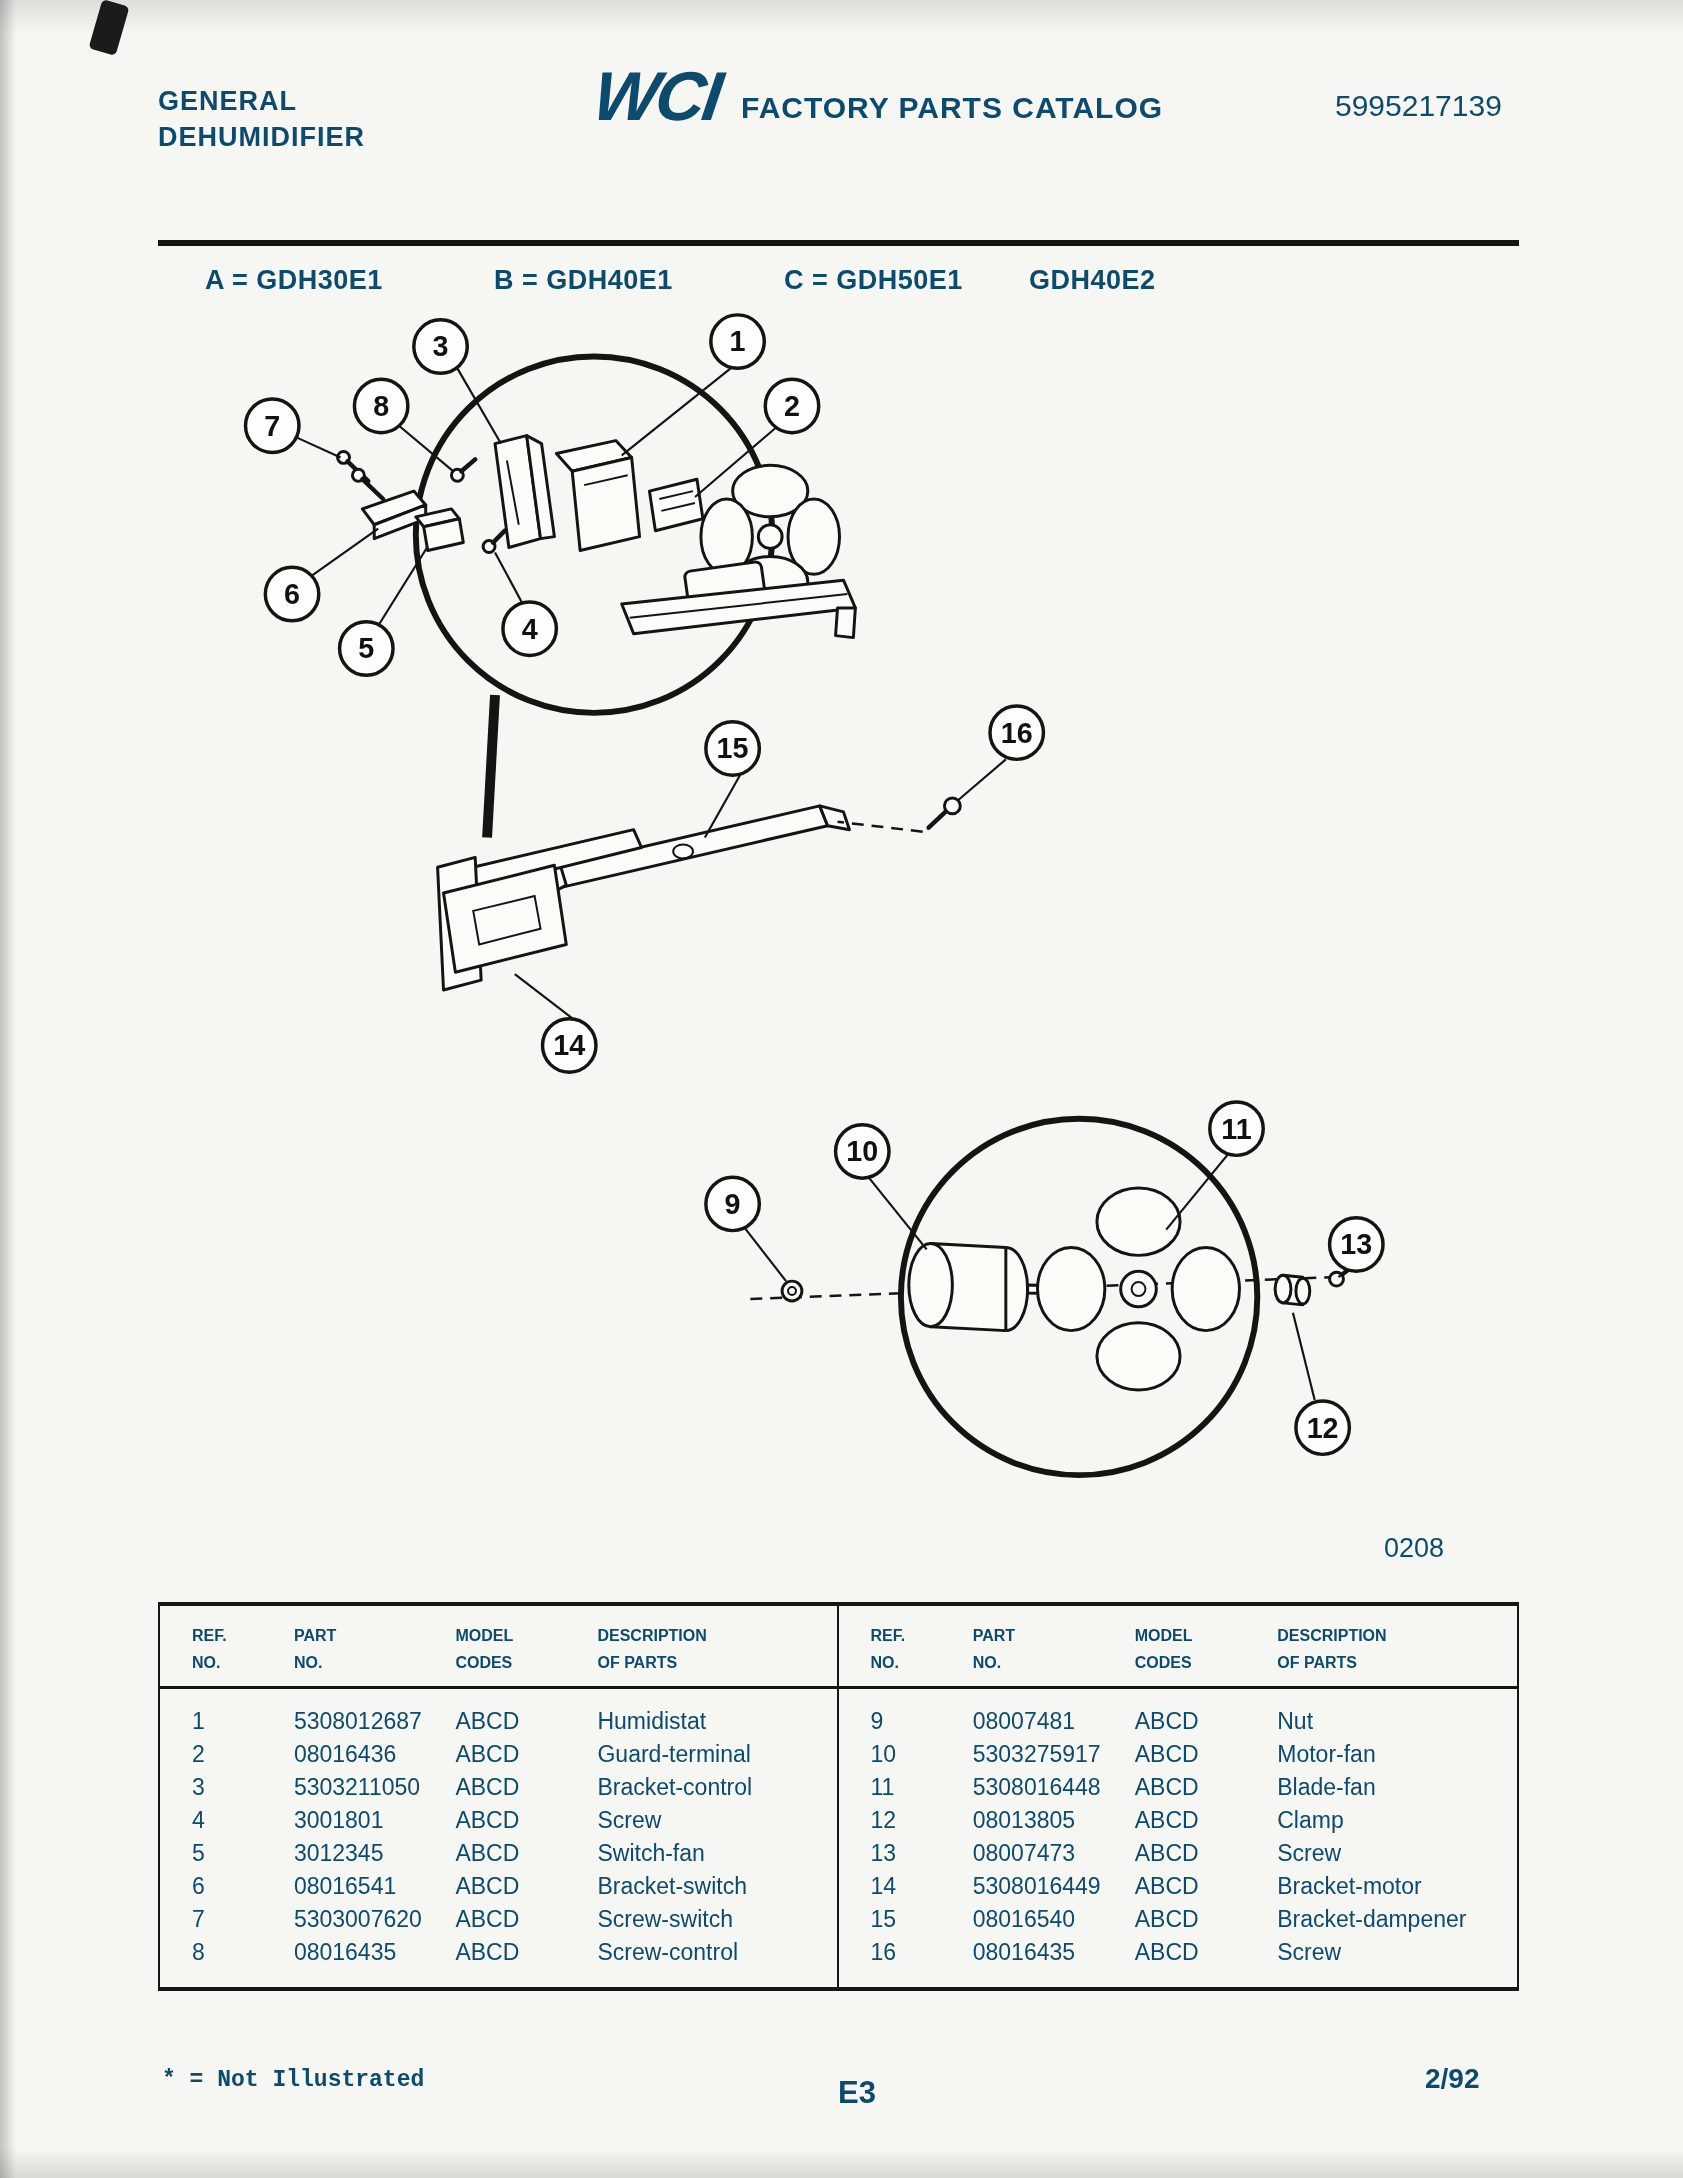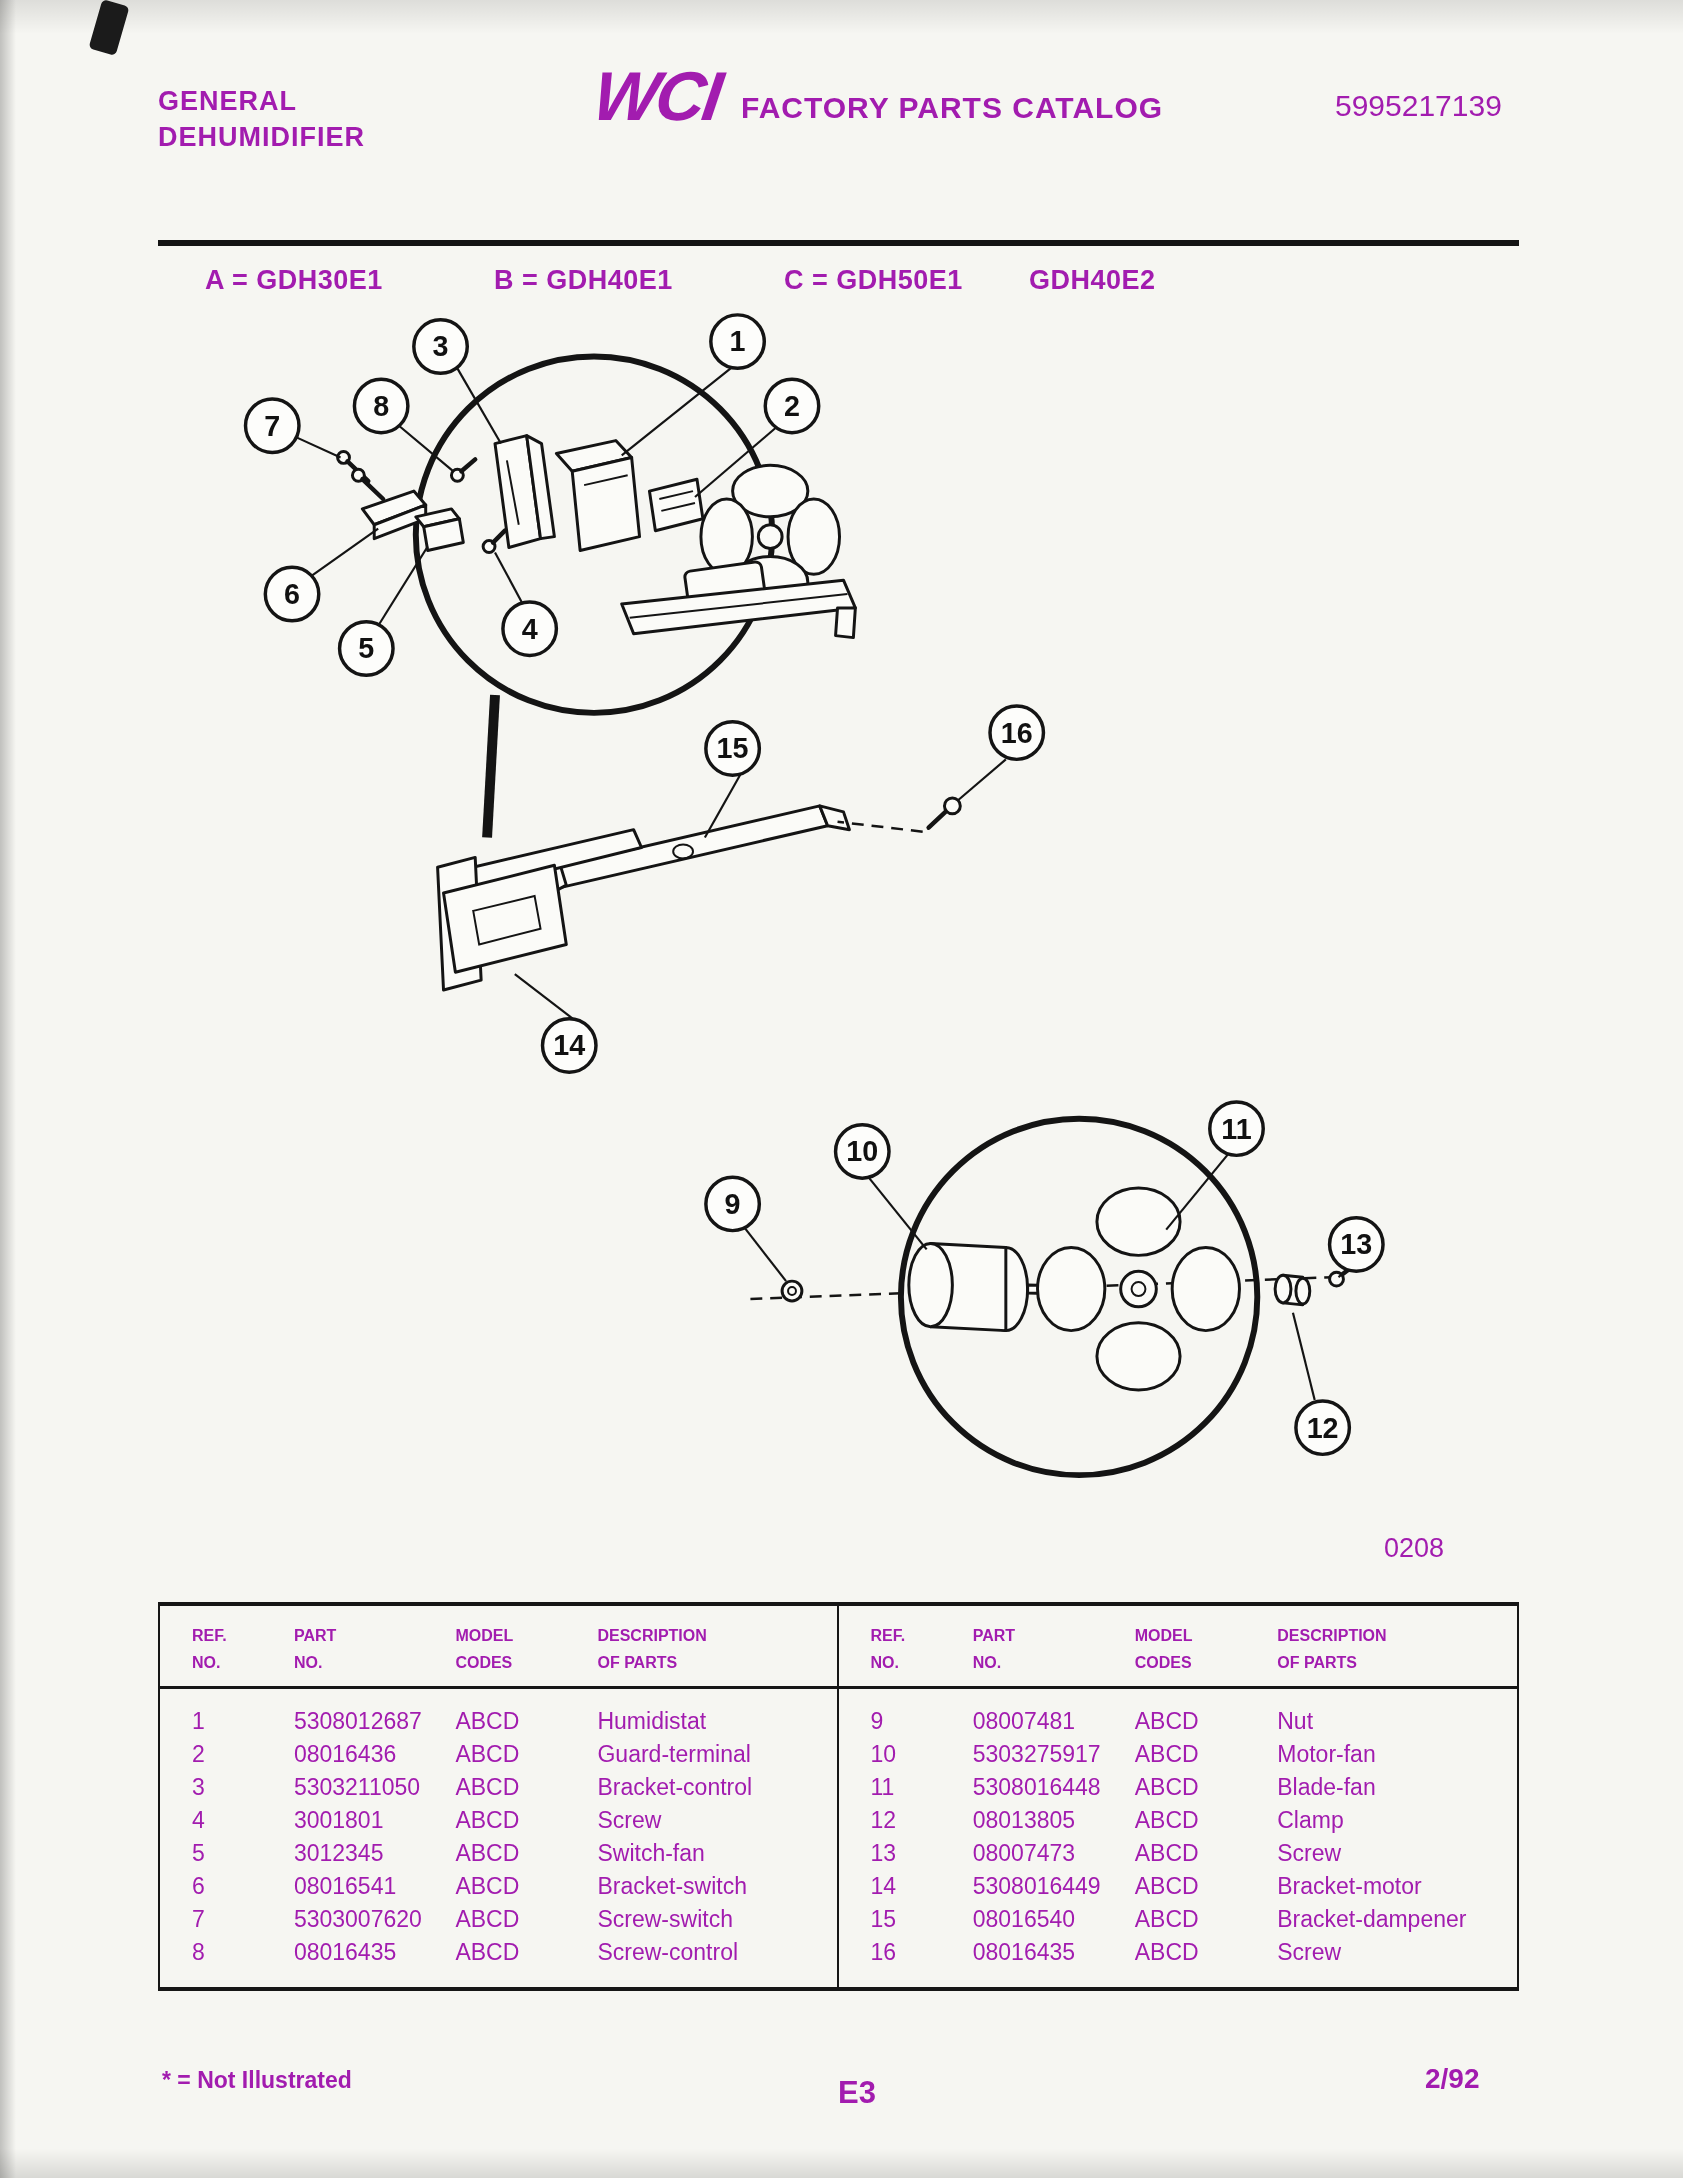--- a/index.html
+++ b/index.html
@@ -1,17 +1,17 @@
 <!DOCTYPE html>
 <html><head>
 <meta charset="utf-8">
 <style>
   html,body{margin:0;padding:0;background:#d8d8d4;}
   .page{position:relative;width:1683px;height:2178px;background:#f6f6f2;overflow:hidden;
-        font-family:"Liberation Sans",sans-serif;color:#a21caf;}
+        font-family:"Liberation Sans",sans-serif;color:#0c4a6e;}
   .page::before{content:'';position:absolute;left:0;top:0;width:16px;height:100%;
         background:linear-gradient(to right,rgba(0,0,0,.22),rgba(0,0,0,0));z-index:5;}
   .scan-top{position:absolute;top:0;left:0;width:100%;height:34px;
         background:linear-gradient(to bottom,rgba(0,0,0,.10),rgba(0,0,0,0));}
   .scan-bottom{position:absolute;bottom:0;left:0;width:100%;height:30px;
         background:linear-gradient(to top,rgba(0,0,0,.12),rgba(0,0,0,0));}
   .corner-mark{position:absolute;left:95px;top:2px;width:28px;height:51px;background:#1b1b1b;
         transform:rotate(16deg);border-radius:5px;}
   .abs{position:absolute;}
   
@@ -44,21 +44,21 @@
   .half.left{border-right:2px solid #161616;}
   .half table{width:100%;border-collapse:collapse;table-layout:fixed;}
   .half th{white-space:pre-line;text-align:left;font-size:16px;line-height:27px;
         font-weight:bold;padding:16px 0 10px 0;border-bottom:3px solid #161616;}
   .half td{font-size:23px;line-height:33px;padding:0;}
   .col-ref{width:16%;} .col-part{width:25%;} .col-model{width:22%;margin-top:17px;} .col-desc{width:37%;margin-top:41px;}
   .half th:first-child,.half td:first-child{padding-left:32px;}
   .half tbody tr:first-child td{padding-top:16px;}
   .half tbody tr:last-child td{padding-bottom:18px;}
   
-  .footer-note{left:162px;top:2067px;font-size:23px;font-weight:bold;}
+  .footer-note{left:162px;top:2067px;font-size:23px;font-weight:bold;font-family:Liberation Mono, monospace;}
   .footer-page{left:838px;top:2075px;font-size:31px;font-weight:bold;}
   .footer-date{left:1425px;top:2063px;font-size:28px;font-weight:bold;}
 </style>
 </head>
 <body>
 
 <div class="page">
   <div class="scan-top"></div>
   <div class="corner-mark"></div>
 

